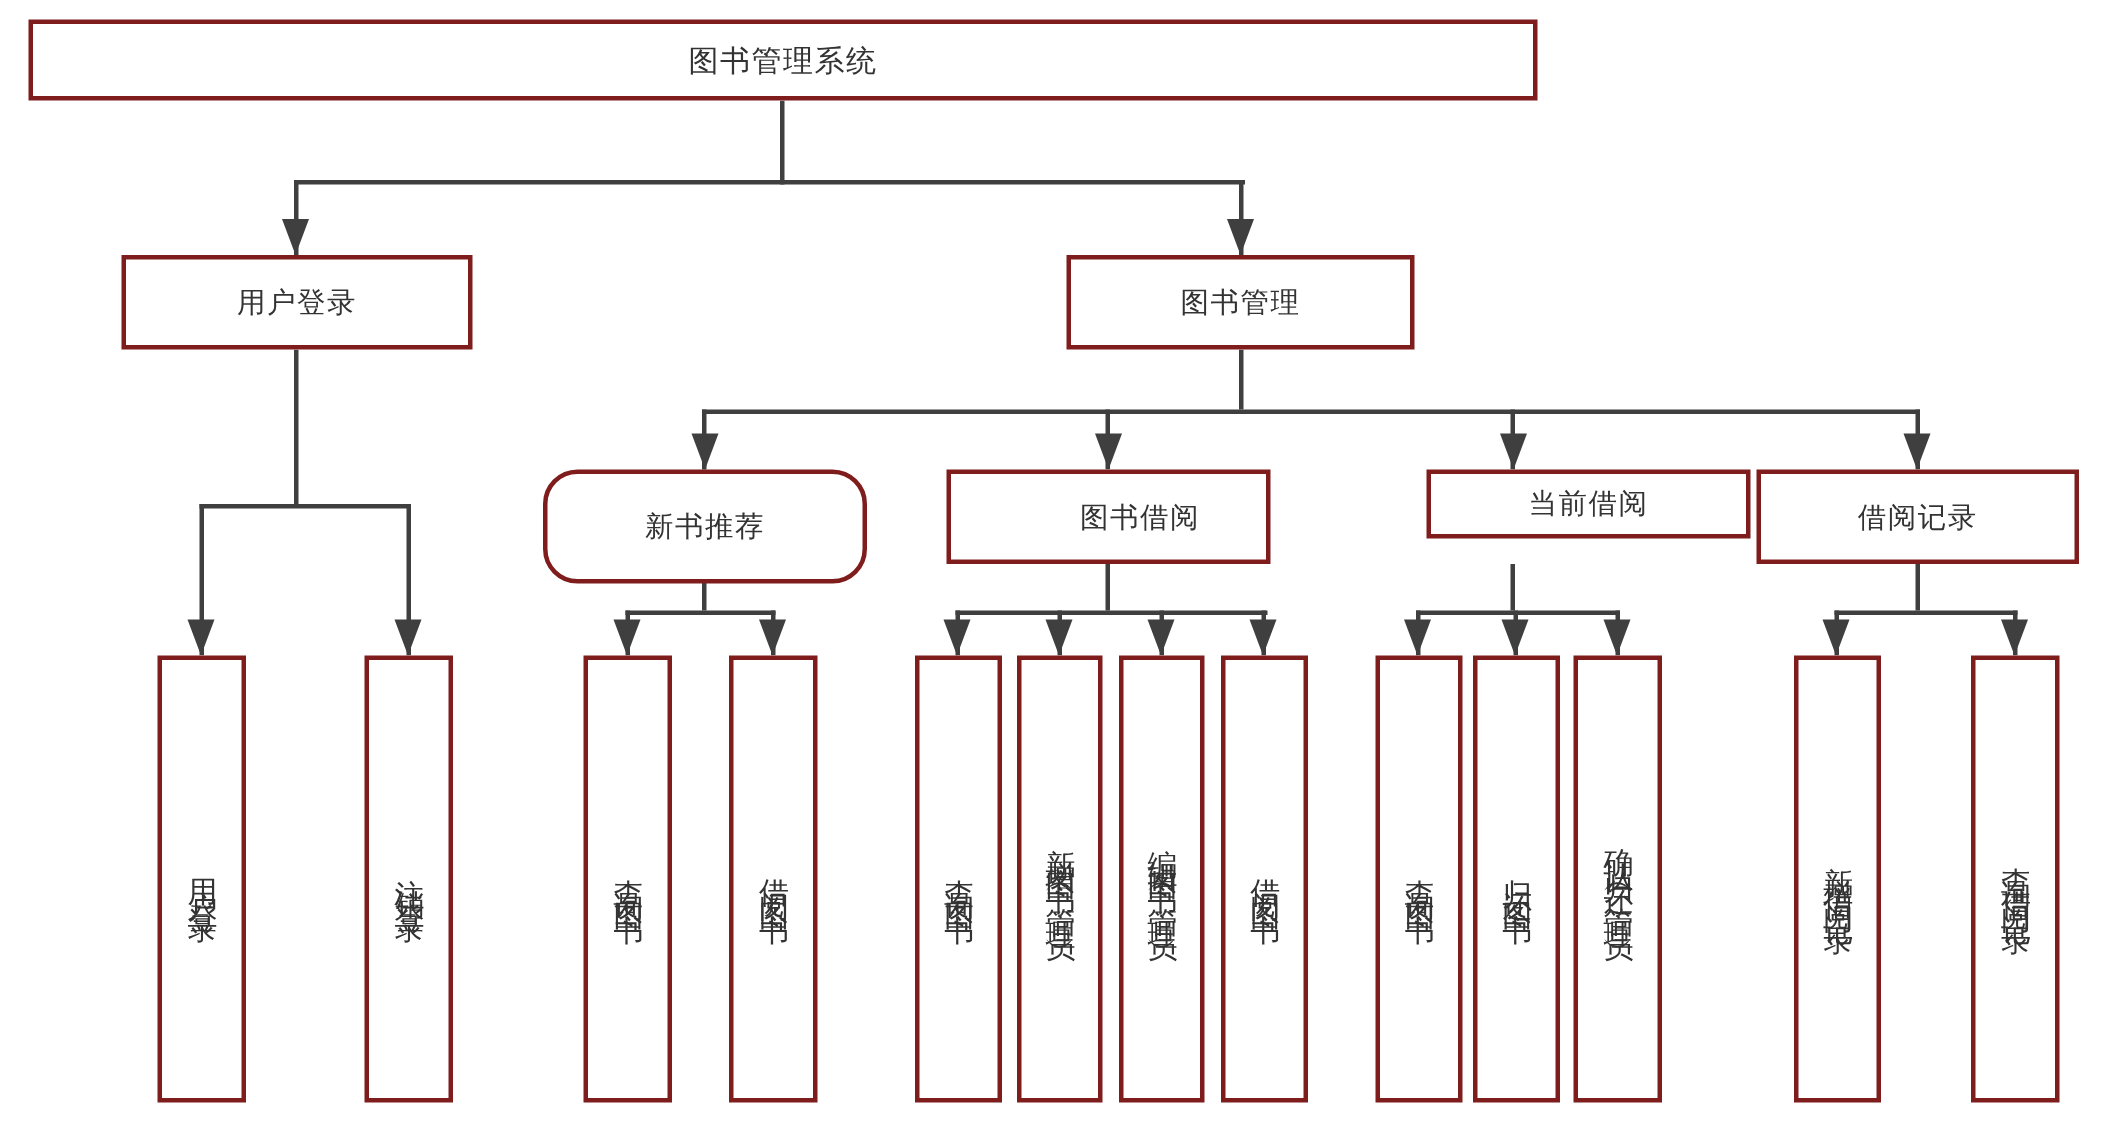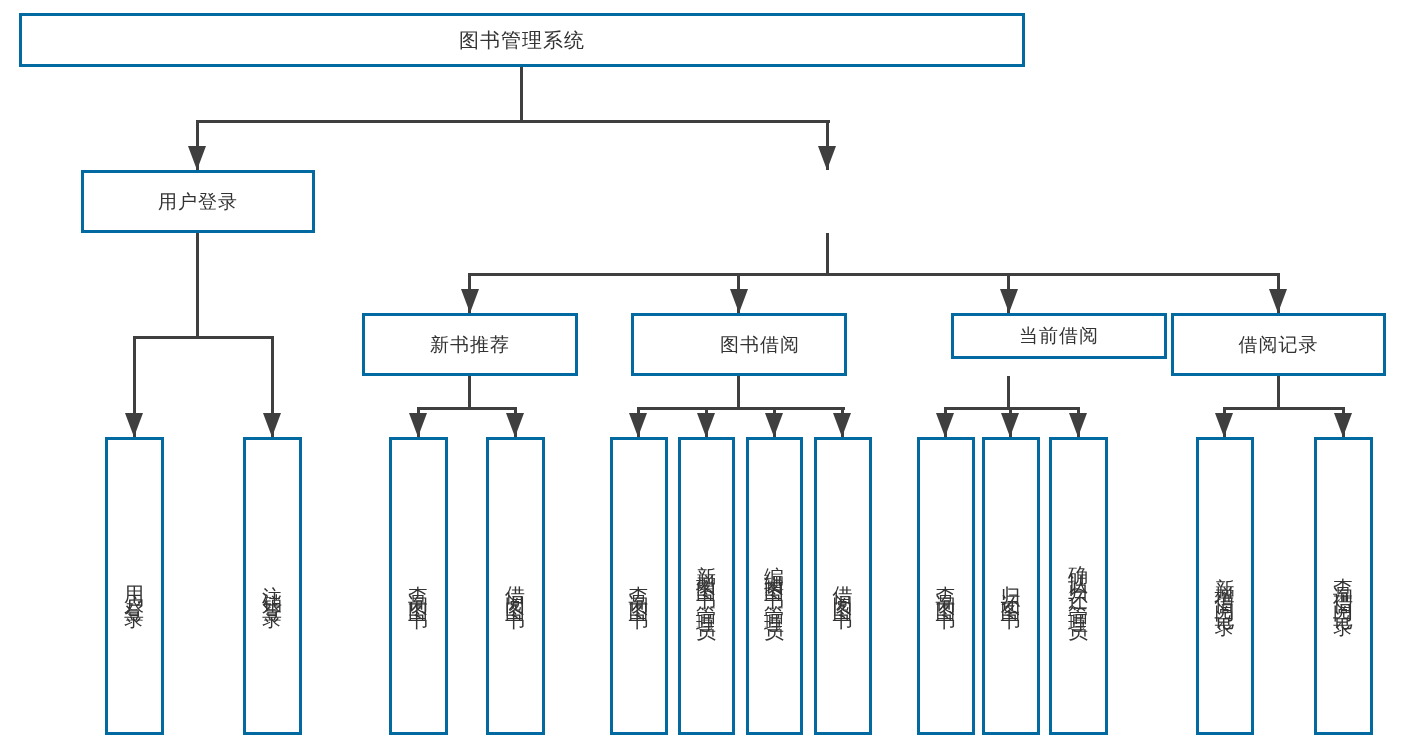--- a/index.html
+++ b/index.html
@@ -8,21 +8,21 @@
     width: 1405px;
     height: 747px;
     background: #ffffff;
     font-family: "Liberation Sans", "DejaVu Sans", sans-serif;
     color: #333333;
     overflow: hidden;
   }
   .box {
     position: absolute;
     box-sizing: border-box;
-    border: 3px solid #0369a1;
+    border: 3px solid #7f1d1d;
     background: #ffffff;
     display: flex;
     align-items: center;
     justify-content: center;
     font-size: 19px;
     letter-spacing: 1px;
     color: #333333;
     z-index: 2;
     font-family: Liberation Serif, serif;
   }
@@ -68,40 +68,41 @@
   <div class="box root" style="left:19px; top:13px; width:1006px; height:54px;">图书管理系统</div>
 
   <div class="vline" style="left:520px; top:67px; height:56px;"></div>
   <div class="hline" style="left:196px; top:120px; width:634px;"></div>
   <div class="vline" style="left:196px; top:120px; height:50px;"></div>
   <div class="vline" style="left:826px; top:120px; height:50px;"></div>
   <div class="arrow" style="left:188px; top:146px;"></div>
   <div class="arrow" style="left:818px; top:146px;"></div>
 
   <div class="box" style="left:81px; top:170px; width:234px; height:63px;">用户登录</div>
+  <div class="box" style="left:711px; top:170px; width:232px; height:63px;">图书管理</div>
 
   <div class="vline" style="left:196px; top:233px; height:103px;"></div>
   <div class="hline" style="left:133px; top:336px; width:141px;"></div>
   <div class="vline" style="left:133px; top:336px; height:101px;"></div>
   <div class="vline" style="left:271px; top:336px; height:101px;"></div>
   <div class="arrow" style="left:125px; top:413px;"></div>
   <div class="arrow" style="left:263px; top:413px;"></div>
 
   <div class="vline" style="left:826px; top:233px; height:40px;"></div>
   <div class="hline" style="left:468px; top:273px; width:812px;"></div>
   <div class="vline" style="left:468px; top:273px; height:40px;"></div>
   <div class="vline" style="left:737px; top:273px; height:40px;"></div>
   <div class="vline" style="left:1007px; top:273px; height:40px;"></div>
   <div class="vline" style="left:1277px; top:273px; height:40px;"></div>
   <div class="arrow" style="left:461px; top:289px;"></div>
   <div class="arrow" style="left:730px; top:289px;"></div>
   <div class="arrow" style="left:1000px; top:289px;"></div>
   <div class="arrow" style="left:1269px; top:289px;"></div>
 
-  <div class="box" style="left:362px; top:313px; width:216px; height:63px;">新书推荐</div>
+  <div class="box" style="left:362px; top:313px; width:216px; height:76px;border-radius:23px;">新书推荐</div>
   <div class="box" style="left:631px; top:313px; width:216px; height:63px;padding-left:42px;">图书借阅</div>
   <div class="box" style="left:951px; top:313px; width:216px; height:46px;">当前借阅</div>
   <div class="box" style="left:1171px; top:313px; width:215px; height:63px;">借阅记录</div>
 
   <div class="vline" style="left:468px; top:376px; height:31px;"></div>
   <div class="hline" style="left:417px; top:407px; width:100px;"></div>
   <div class="vline" style="left:417px; top:407px; height:30px;"></div>
   <div class="vline" style="left:514px; top:407px; height:30px;"></div>
   <div class="arrow" style="left:409px; top:413px;"></div>
   <div class="arrow" style="left:506px; top:413px;"></div>

